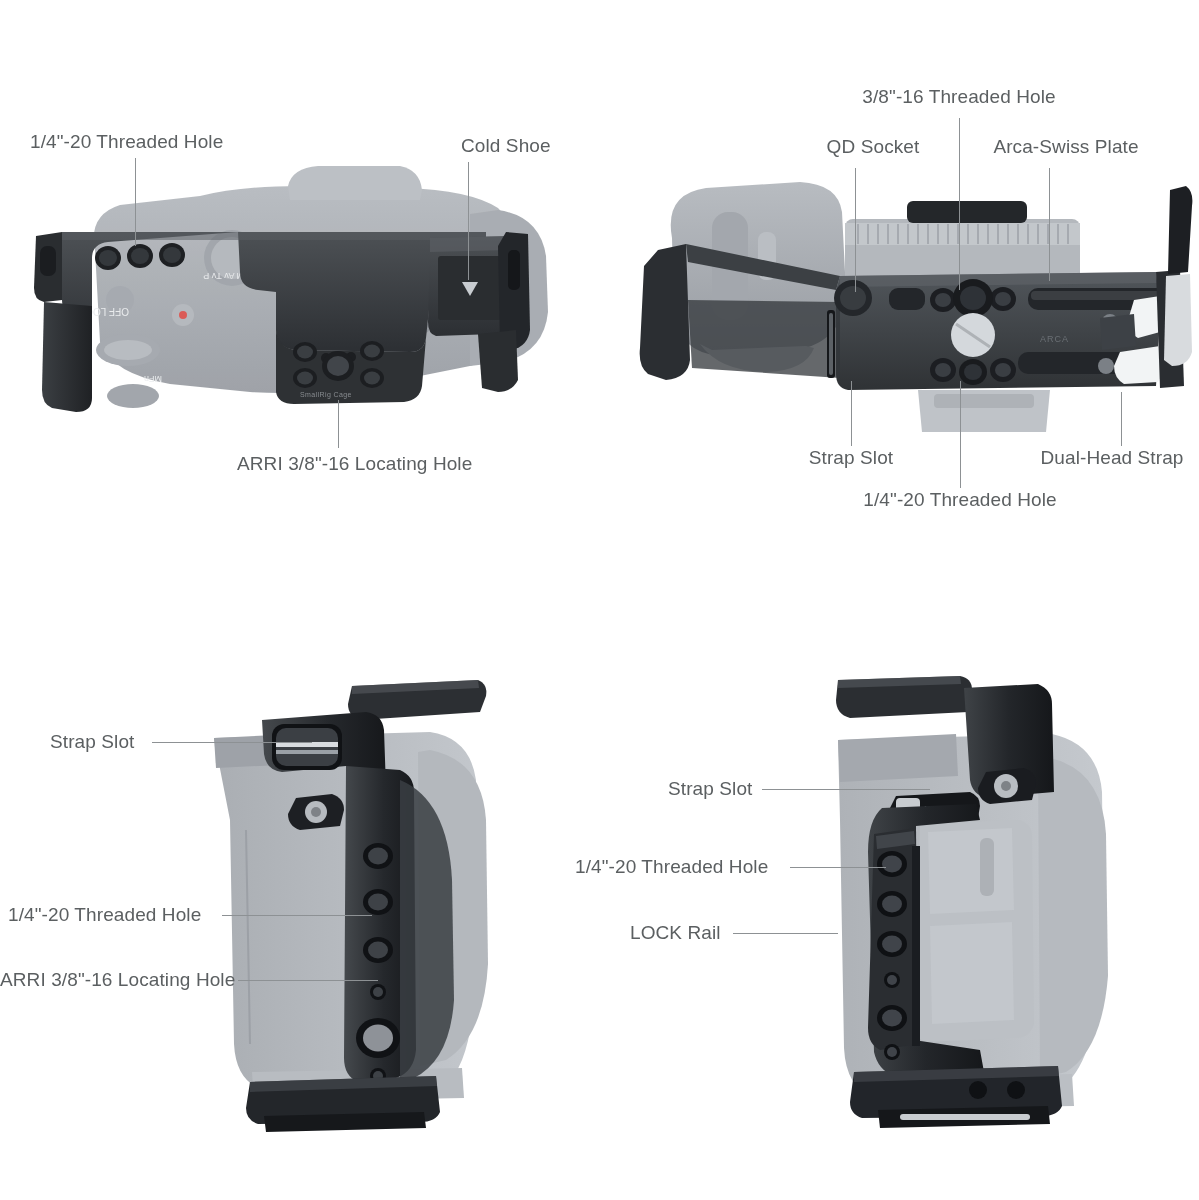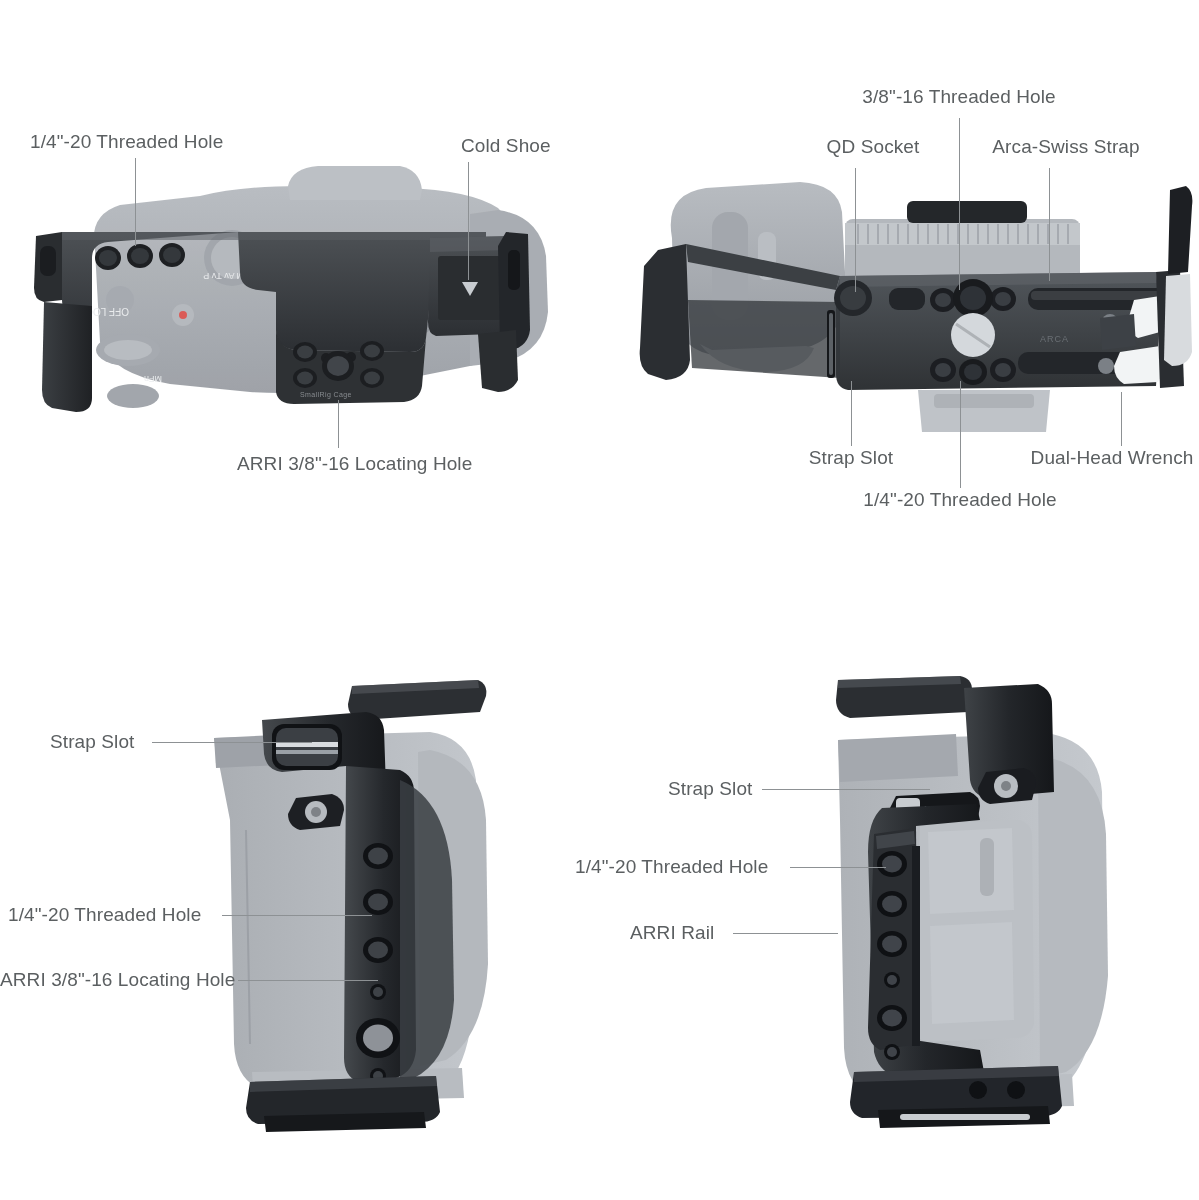--- a/index.html
+++ b/index.html
@@ -254,27 +254,27 @@
       <path d="M566 276 L590 274 L592 352 Q588 366 572 366 L564 360 Z" fill="#d8dbde"></path>
     </g>
   </svg>
 
   <div class="lbl c" style="left:359px;top:87px;">3/8"-16 Threaded Hole</div>
   <div class="ln v" style="left:359px;top:118px;height:172px;"></div>
 
   <div class="lbl c" style="left:273px;top:137px;">QD Socket</div>
   <div class="ln v" style="left:255px;top:168px;height:124px;"></div>
 
-  <div class="lbl c" style="left:466px;top:137px;">Arca-Swiss Strap</div>
+  <div class="lbl c" style="left:466px;top:137px;">Arca-Swiss Plate</div>
   <div class="ln v" style="left:449px;top:168px;height:113px;"></div>
 
   <div class="lbl c" style="left:251px;top:448px;">Strap Slot</div>
   <div class="ln v" style="left:251px;top:381px;height:65px;"></div>
 
-  <div class="lbl c" style="left:512px;top:448px;">Dual-Head Wrench</div>
+  <div class="lbl c" style="left:512px;top:448px;">Dual-Head Strap</div>
   <div class="ln v" style="left:521px;top:392px;height:54px;"></div>
 
   <div class="lbl c" style="left:360px;top:490px;">1/4"-20 Threaded Hole</div>
   <div class="ln v" style="left:360px;top:381px;height:107px;"></div>
 </div>
 
 <div class="panel" style="left:0;top:620px;width:600px;height:580px;">
   <svg width="600" height="580">
     <defs>
       <linearGradient id="gD" x1="0" y1="0" x2="1" y2="0">
@@ -447,15 +447,15 @@
       <rect x="300" y="494" width="130" height="6" rx="3" fill="#c8ccd0"></rect>
     </g>
   </svg>
 
   <div class="lbl" style="left:68px;top:159px;">Strap Slot</div>
   <div class="ln h" style="left:162px;top:169px;width:168px;"></div>
 
   <div class="lbl" style="left:-25px;top:237px;">1/4"-20 Threaded Hole</div>
   <div class="ln h" style="left:190px;top:247px;width:96px;"></div>
 
-  <div class="lbl" style="left:30px;top:303px;">ARRI Rail</div>
+  <div class="lbl" style="left:30px;top:303px;">LOCK Rail</div>
   <div class="ln h" style="left:133px;top:313px;width:105px;"></div>
 </div>
 
 </body></html>

